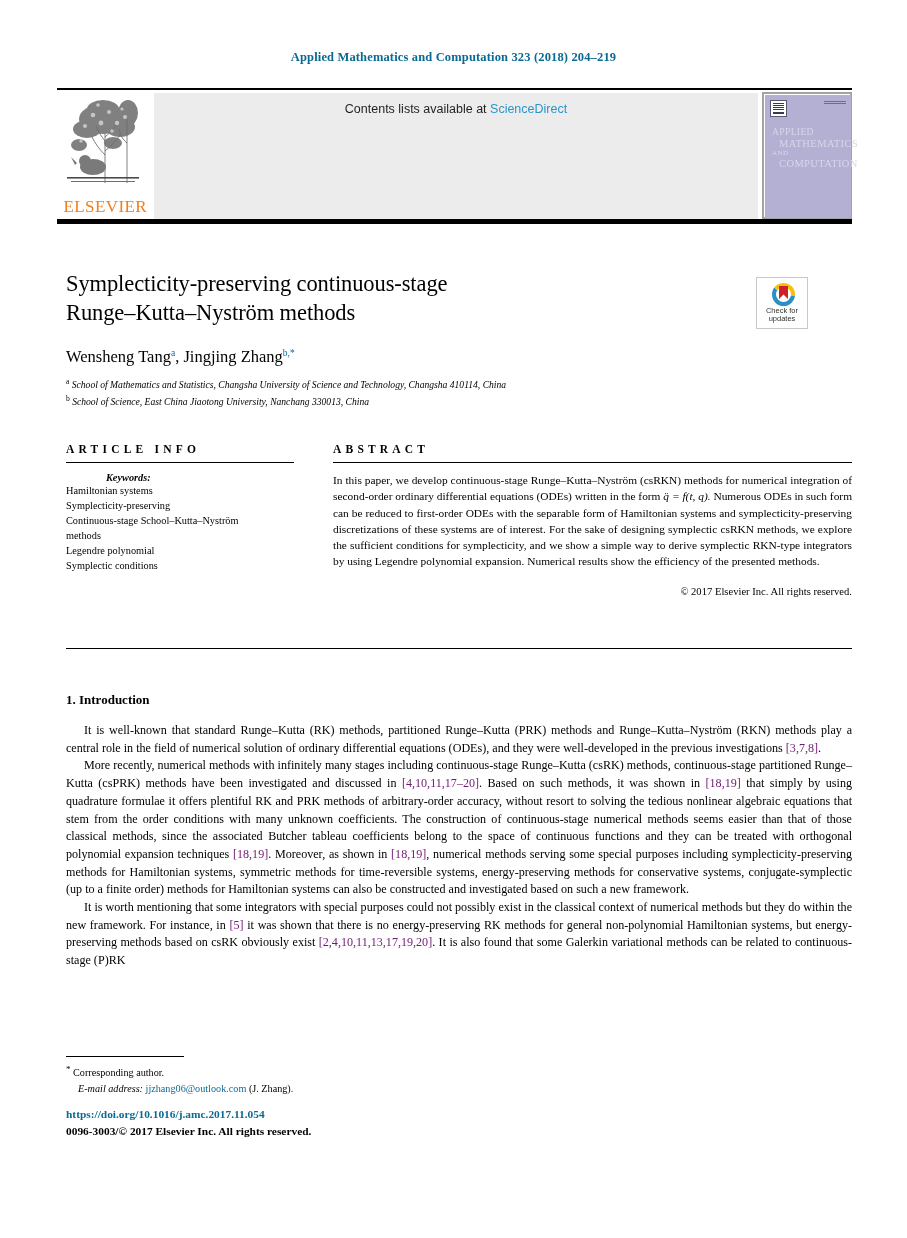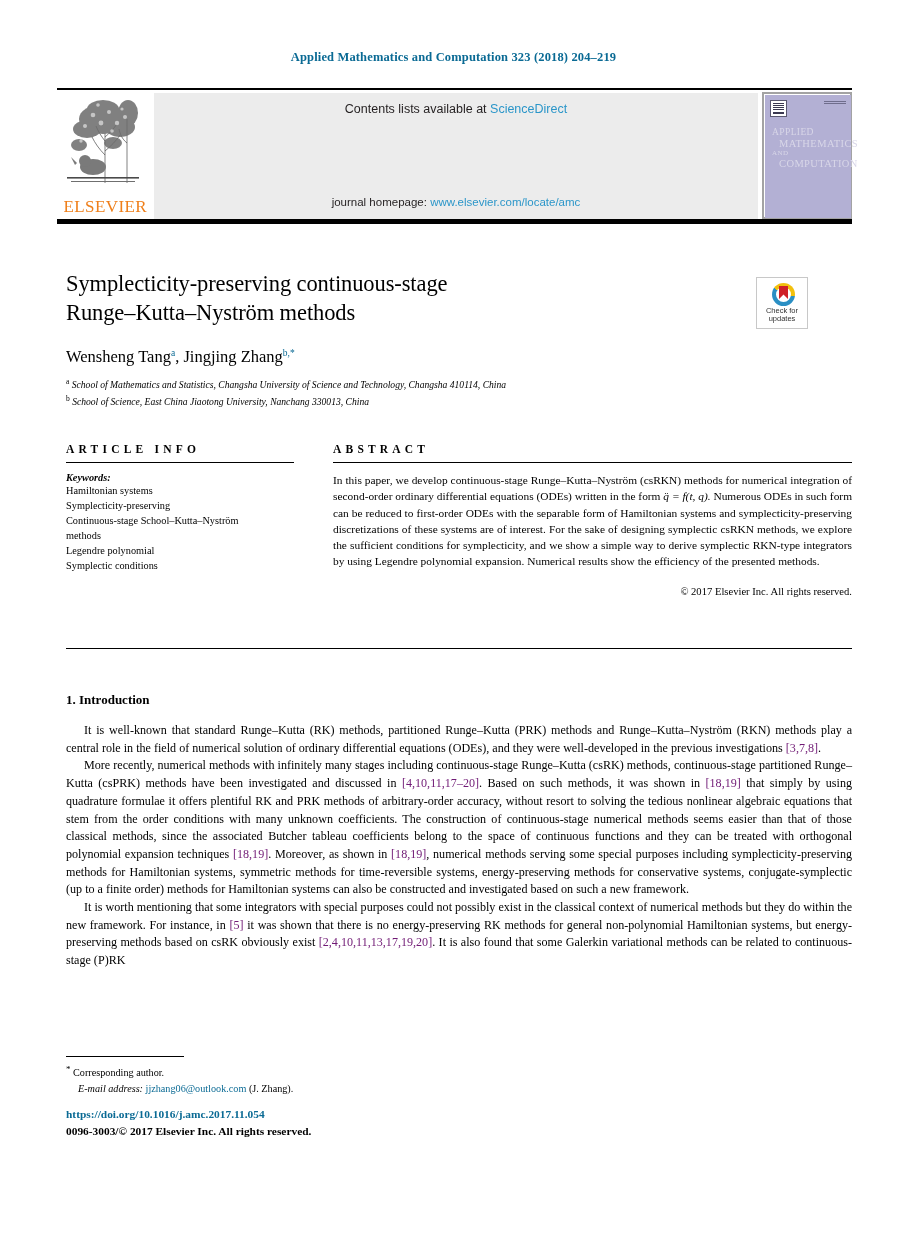--- a/index.html
+++ b/index.html
@@ -301,20 +301,21 @@
     left: 267px;
     top: 0;
     width: 519px;
   }
   .kw-title {
     margin-top: 9px;
     font-family: "Liberation Serif", serif;
     font-style: italic;
     font-size: 10.3px;
     font-weight: bold;
+    margin-left: 40px;
   }
   .kw-list {
     font-family: "Liberation Serif", serif;
     font-size: 10.3px;
     line-height: 1.46;
   }
   .abs-body {
     margin-top: 9px;
     font-family: "Liberation Serif", serif;
     font-size: 11.4px;
@@ -454,23 +455,20 @@
           <rect x="6" y="88" width="64" height="1" fill="#6f6f6f"></rect>
         </svg>
       </div>
       <div class="elsevier-word">ELSEVIER</div>
     </div>
 
     <div class="contents-box">
       <div class="contents-line">
         <span>Contents lists available at </span><a href="#">ScienceDirect</a>
       </div>
-      <div class="homepage-line">
-        <span>journal homepage: </span><a href="#">www.elsevier.com/locate/amc</a>
-      </div>
     </div>
 
     <div class="cover-thumb">
       <div class="cover-inner">
         <div class="cover-mini-logo"></div>
         <div class="cover-corner"></div>
         <div class="cover-text cover-t1">APPLIED</div>
         <div class="cover-text cover-t2">MATHEMATICS</div>
         <div class="cover-text cover-t3">AND</div>
         <div class="cover-text cover-t4">COMPUTATION</div>

